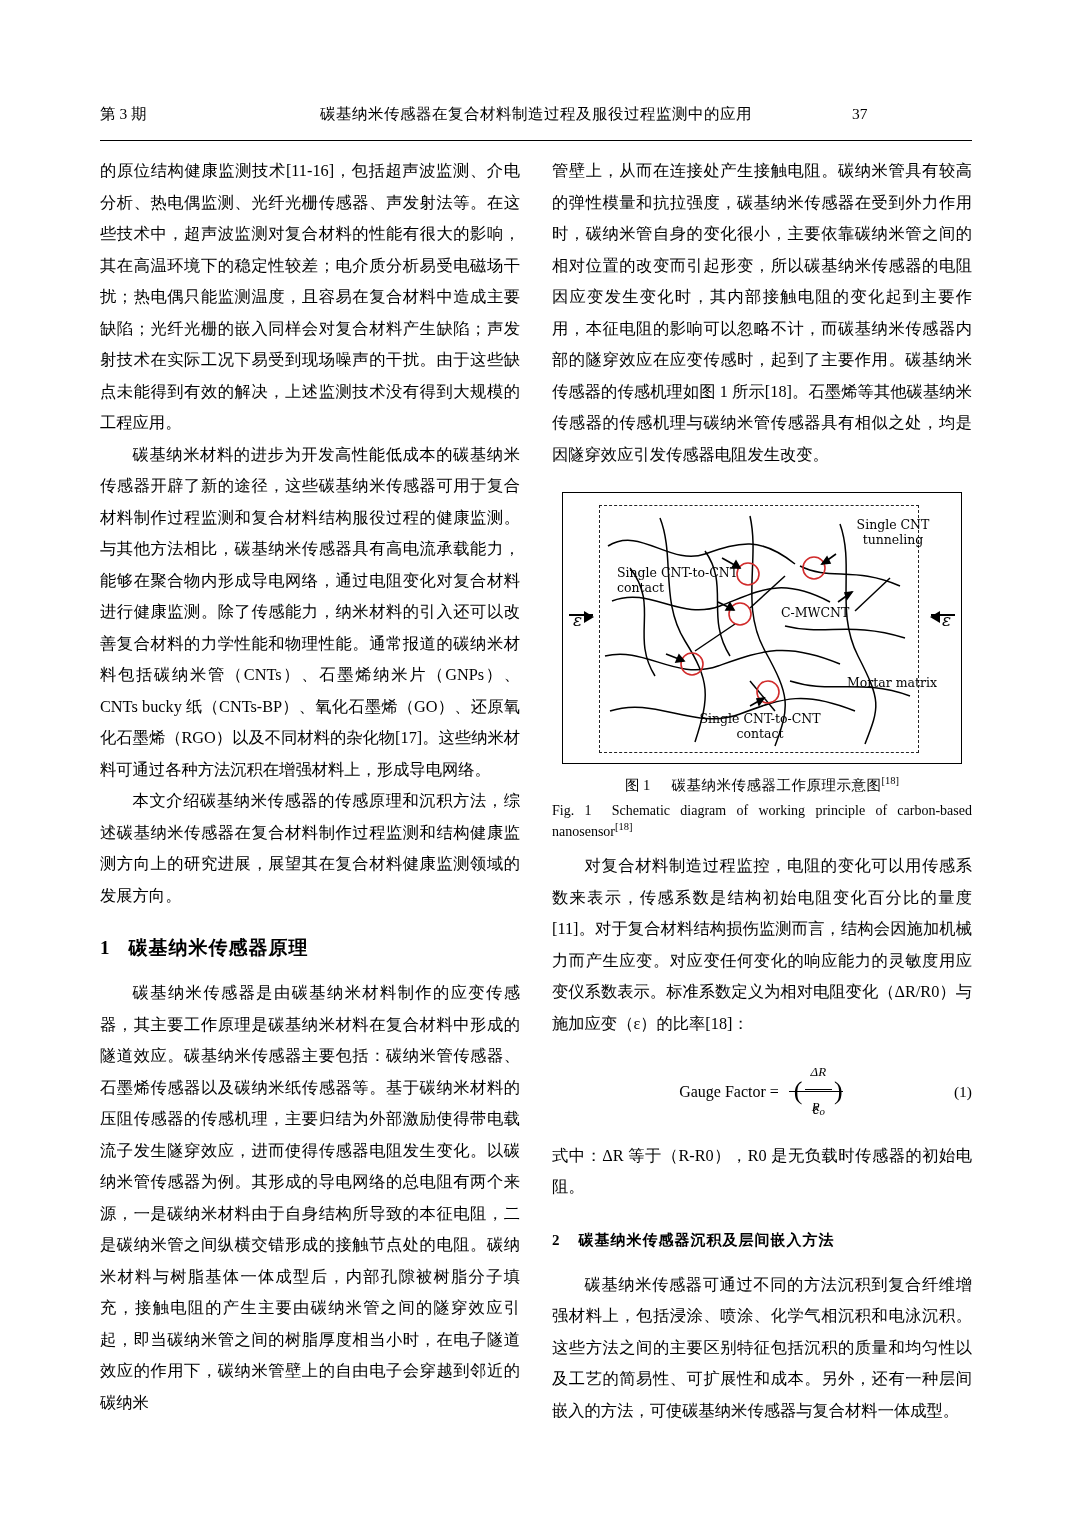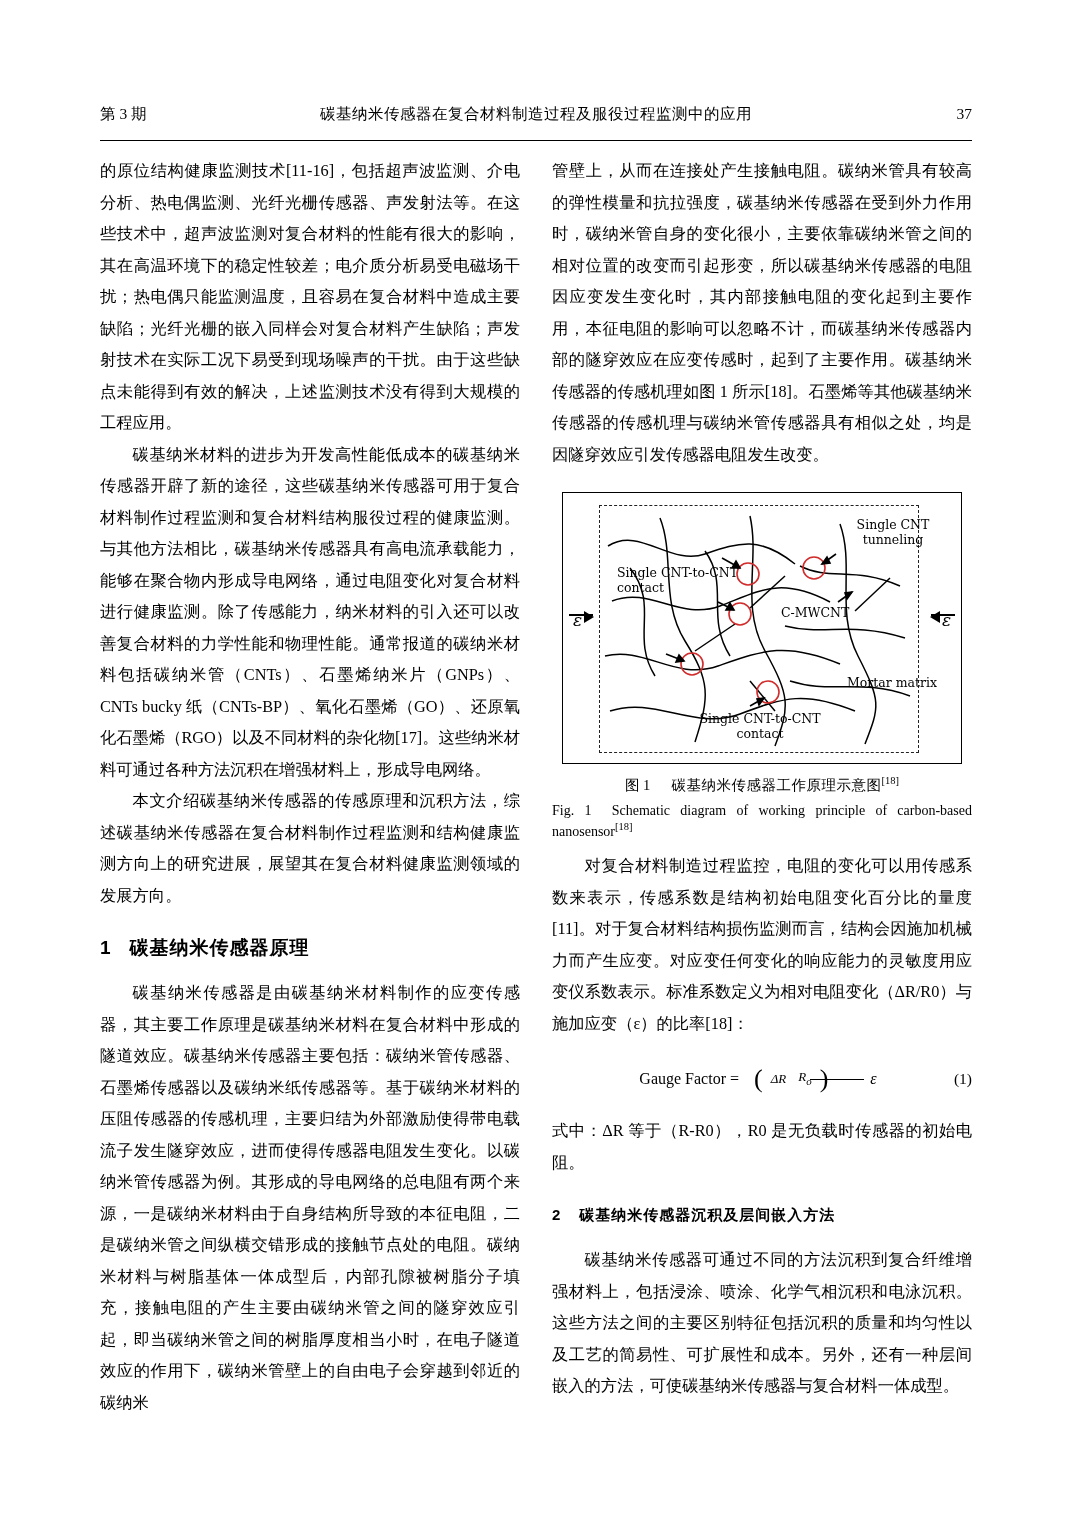--- a/index.html
+++ b/index.html
@@ -22,21 +22,21 @@
   .runhead{
     position:absolute;
     left:100px;top:104px;
     width:872px;
     display:flex;
     align-items:baseline;
     font-size:15.5px;
   }
   .runhead .issue{width:120px;text-align:left;}
   .runhead .title{flex:1;text-align:center;letter-spacing:0.5px;}
-  .runhead .pageno{width:120px;text-align:right;}
+  .runhead .pageno{width:120px;text-align:left;}
   .rule{
     position:absolute;
     left:100px;top:140px;
     width:872px;height:1px;
     background:#000;
   }
   
   .col{
     position:absolute;
     top:155px;
@@ -45,21 +45,21 @@
     line-height:31.5px;
     text-align:justify;
     text-justify:inter-ideograph;
   }
   .col.left{left:100px;}
   .col.right{left:552px;}
   p{margin:0;}
   p.indent{text-indent:2em;}
   sup{font-size:10.5px;vertical-align:super;line-height:0;}
   .sec-head{
-    font-family:Liberation Sans, sans-serif;
+    font-family:Liberation Serif, serif;
     font-weight:bold;
     font-size:19px;
     line-height:30px;
     margin:22px 0 14px 0;
     letter-spacing:1px;
   }
   .sec-head .num{margin-right:18px;}
   .sec-head.big{font-size:15px;}
   
   .figure{
@@ -141,21 +141,21 @@
   }
   .eq{
     display:flex;
     align-items:center;
     font-size:16px;
     font-family:"Liberation Serif",serif;
   }
   .eq .lhs{margin-right:15px;}
   .frac{
     display:inline-flex;
-    flex-direction:row;
+    flex-direction:column;
     align-items:center;
     vertical-align:middle;
     margin:0 2px;
   }
   .frac .num,.frac .den{padding:1px 6px;font-style:italic;}
   .frac .bar{width:100%;height:1px;background:#000;}
   .paren{font-size:26px;line-height:1;}
   .eqno{
     position:absolute;
     right:0;

